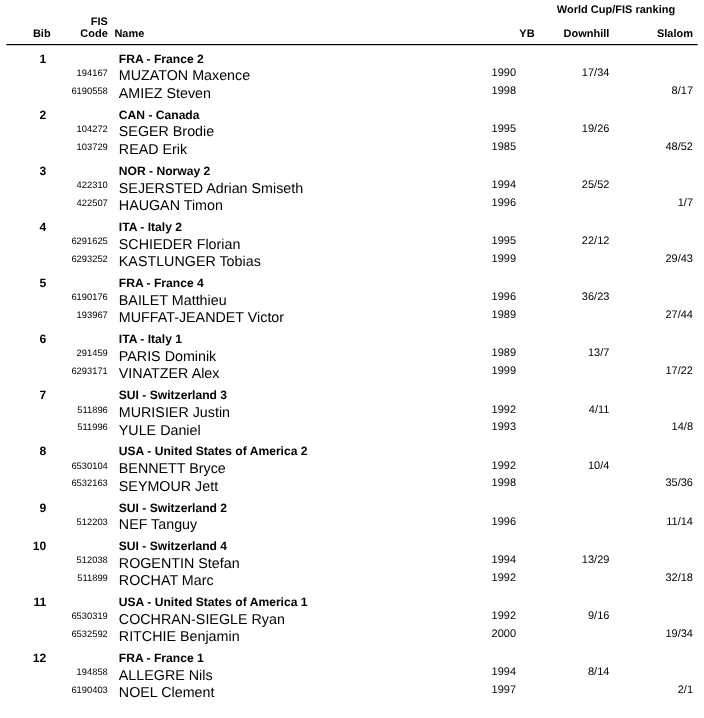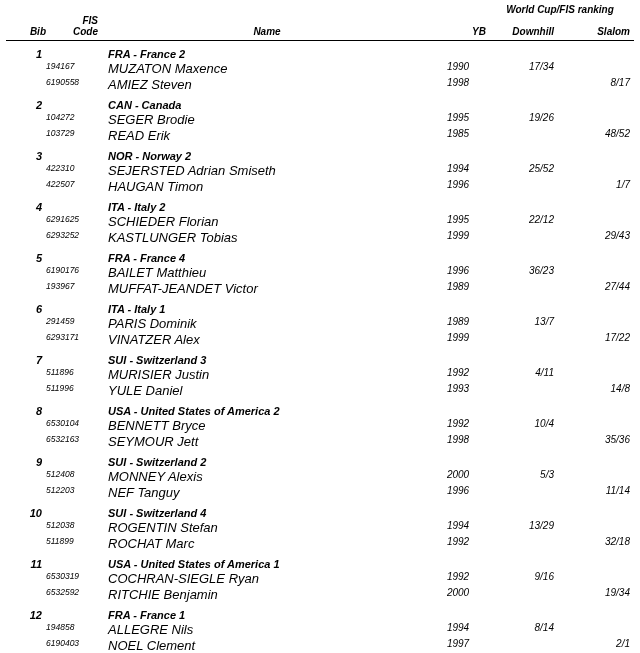--- a/index.html
+++ b/index.html
@@ -11,38 +11,37 @@
     width: 640px;
     height: 653px;
     font-family: "Liberation Sans", sans-serif;
     color: #000000;
     overflow: hidden;
   }
   .sheet {
     width: 600px;
     box-sizing: border-box;
     padding: 4px 6px 0 6px;
-    font-style: italic;
   }
   table.start-list {
     width: 628px;
     border-collapse: collapse;
     table-layout: fixed;
   }
   
   thead th {
     font-size: 10px;
     font-weight: bold;
     vertical-align: bottom;
     padding: 0 0 2px 0;
     border-bottom: 1.5px solid #000;
   }
   .col-bib   { width: 40px;  text-align: right; }
   .col-fis   { width: 58px;  text-align: right; padding-right: 6px !important; margin-top: 24px; }
-  .col-name  { width: 326px; text-align: center; }
+  .col-name  { width: 326px; text-align: left; }
   .col-yb    { width: 56px;  text-align: right; }
   .col-dh    { width: 74px;  text-align: right; padding-right: 6px !important; }
   .col-sl    { width: 74px;  text-align: right; padding-right: 4px !important; }
 
   .hdr-wc {
     border-bottom: 1px solid #000;
     text-align: center;
     font-size: 10px;
     font-weight: bold;
     padding-bottom: 1px;
@@ -77,21 +76,21 @@
     font-weight: bold;
     font-size: 11px;
     padding-left: 4px;
   }
   tr.athlete-row td {
     padding-top: 1px;
     padding-bottom: 0;
   }
   td.fiscode {
     font-size: 8.5px;
-    text-align: left;
+    text-align: right;
     padding-right: 6px;
   }
   td.athname {
     font-size: 13px;
     padding-left: 4px;
   }
   td.yb {
     font-size: 10px;
     text-align: center;
   }
@@ -335,28 +334,20 @@
         <tr class="team-row">
           <td class="bibcell">9</td>
           <td></td>
           <td class="teamname">SUI - Switzerland 2</td>
           <td></td>
           <td></td>
           <td></td>
         </tr>
         <tr class="athlete-row">
           <td></td>
-          <td class="fiscode">512408</td>
-          <td class="athname">MONNEY Alexis</td>
-          <td class="yb">2000</td>
-          <td class="dh">5/3</td>
-          <td class="sl"></td>
-        </tr>
-        <tr class="athlete-row">
-          <td></td>
           <td class="fiscode">512203</td>
           <td class="athname">NEF Tanguy</td>
           <td class="yb">1996</td>
           <td class="dh"></td>
           <td class="sl">11/14</td>
         </tr>
         <tr class="team-row">
           <td class="bibcell">10</td>
           <td></td>
           <td class="teamname">SUI - Switzerland 4</td>

